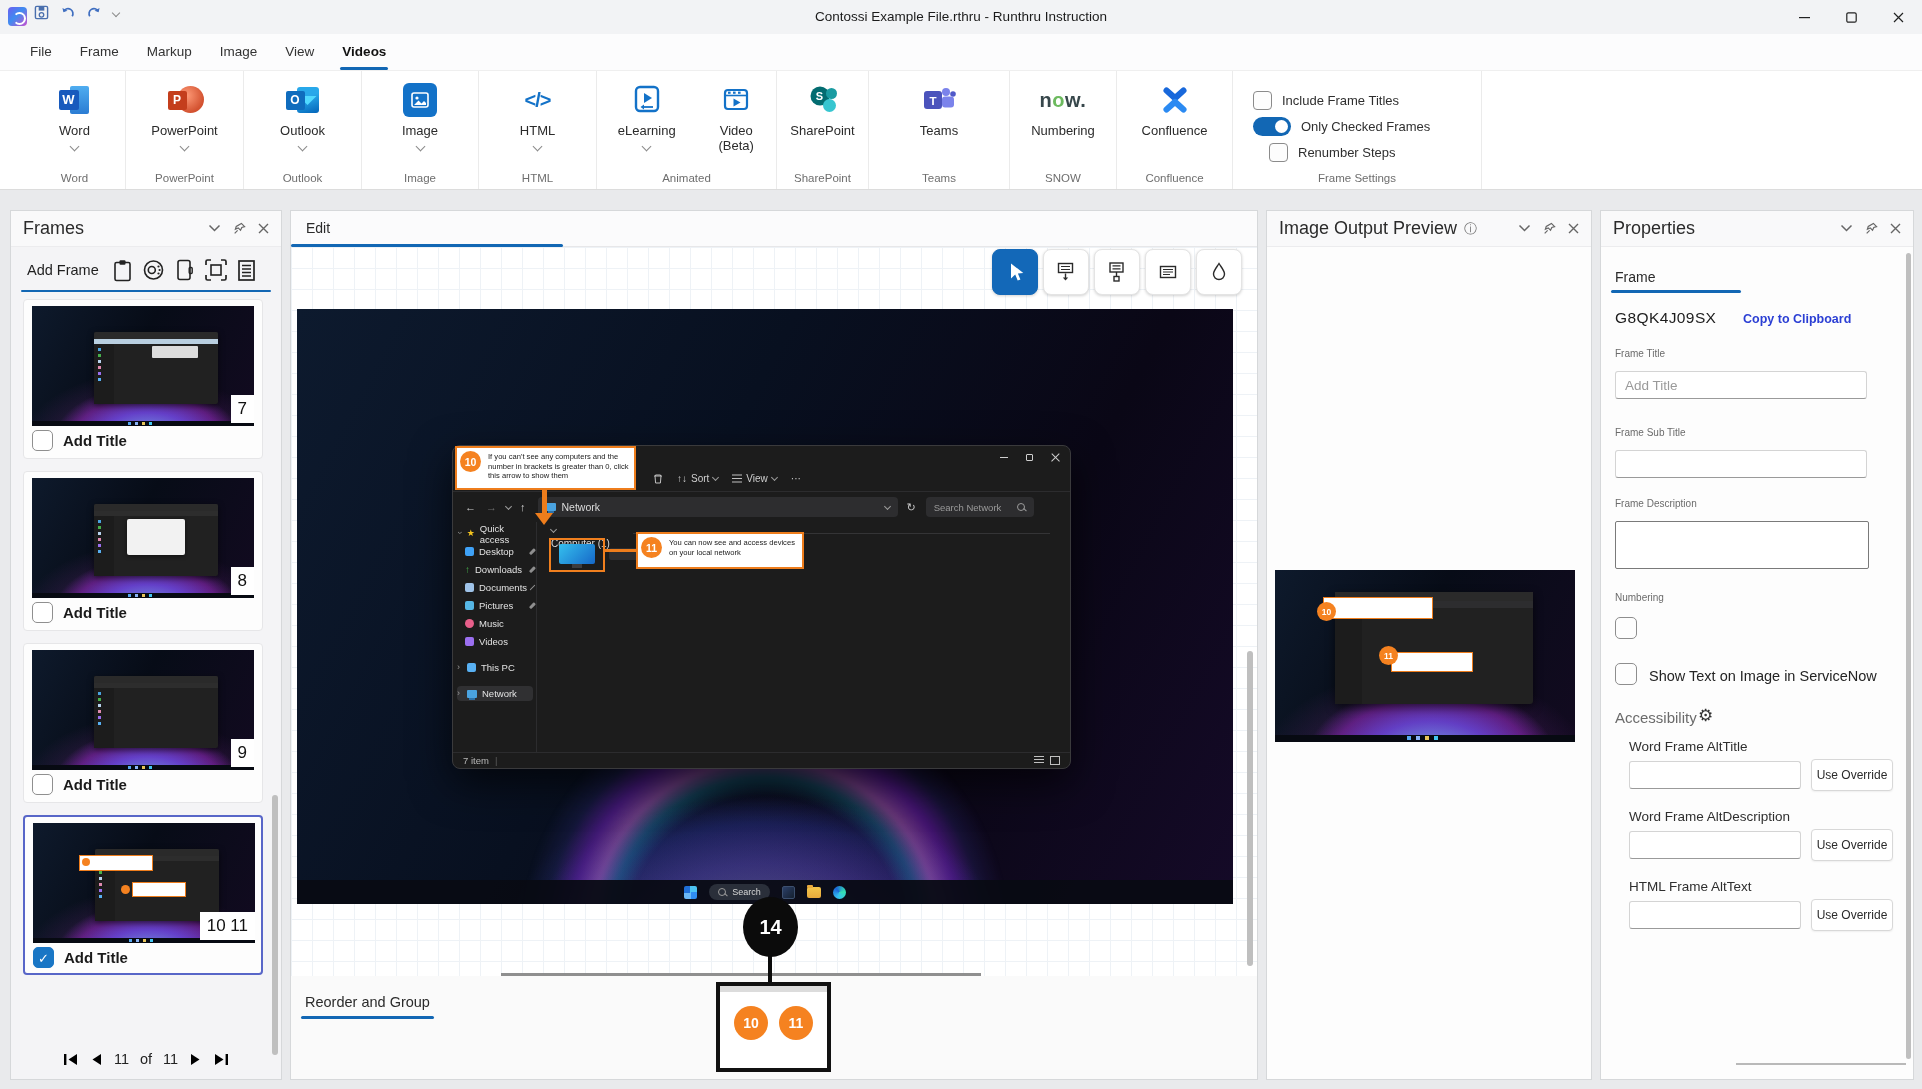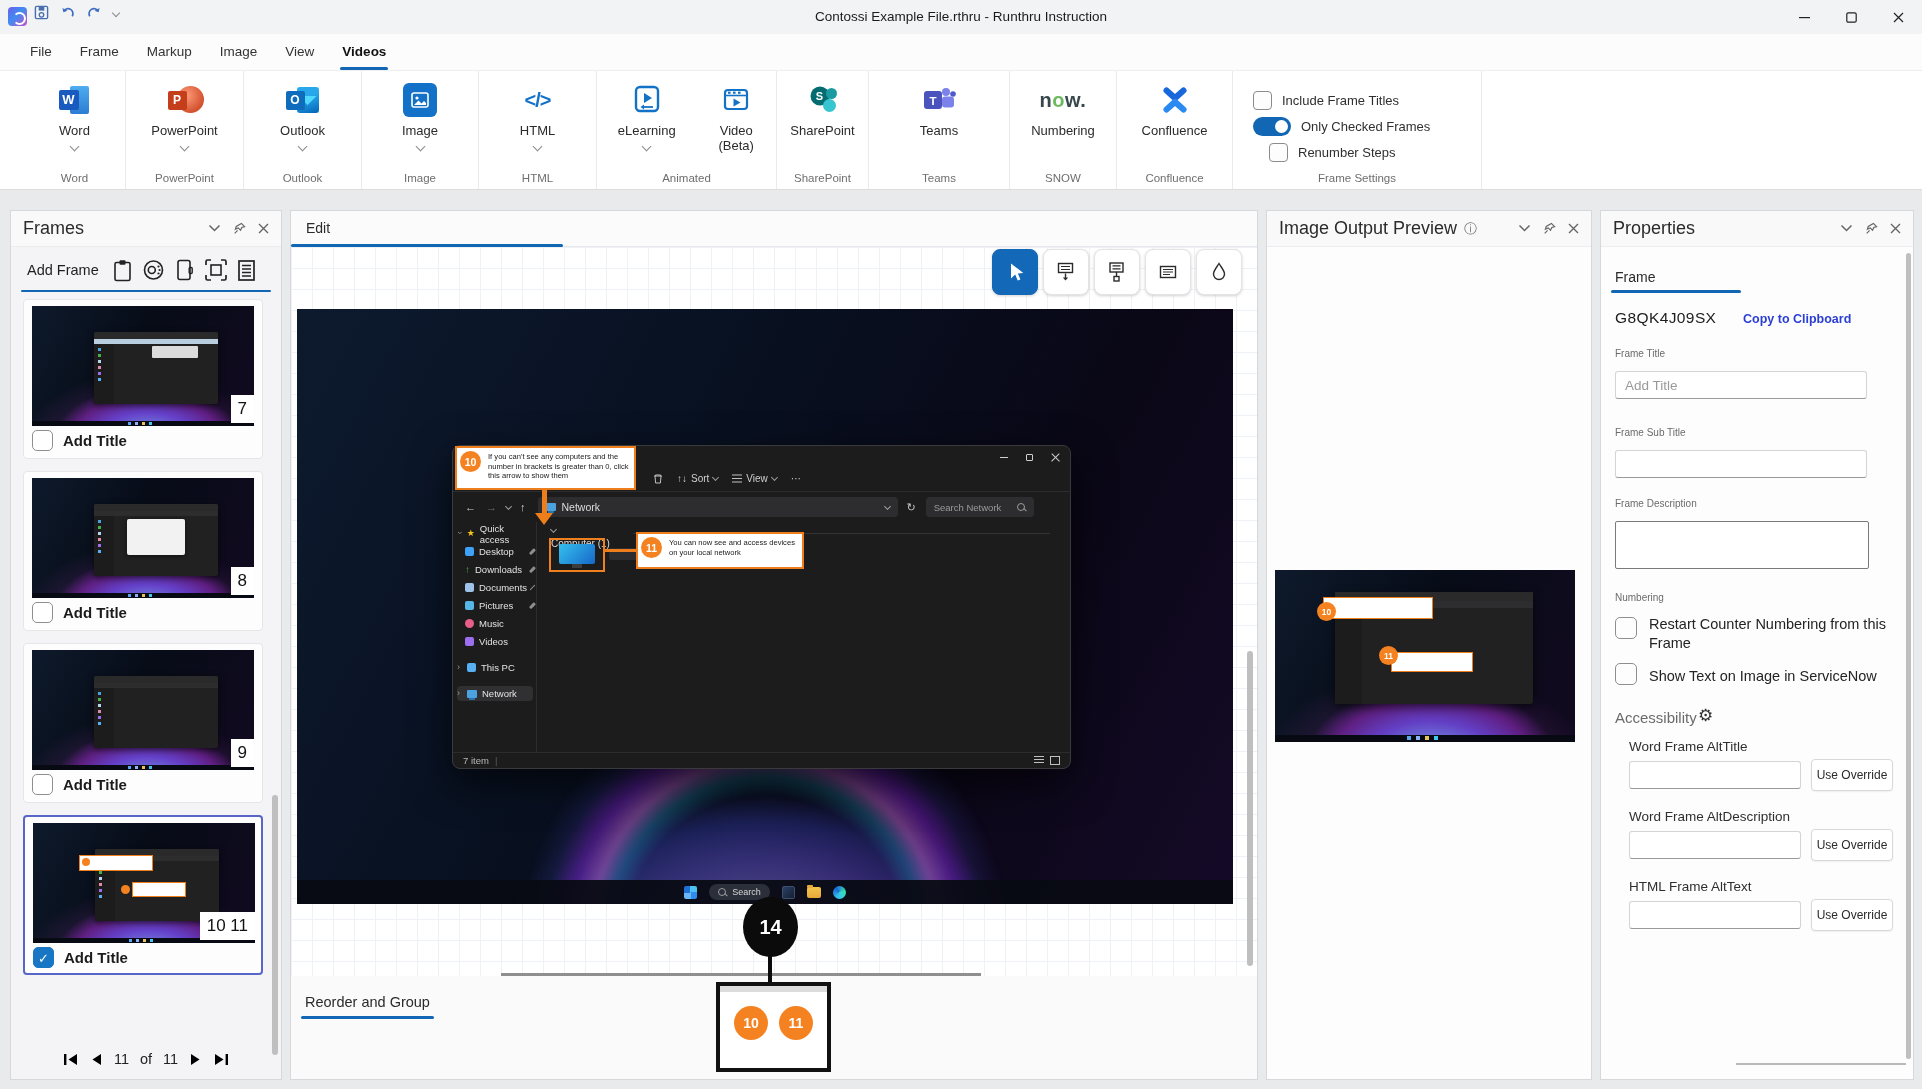--- a/index.html
+++ b/index.html
@@ -873,21 +873,20 @@
     <input class="pr-input" style="left: 14px; top: 160px; width: 252px;" placeholder="Add Title">
 
     <div class="pr-label" style="left:14px;top:216px;">Frame Sub Title</div>
     <input class="pr-input" style="left: 14px; top: 239px; width: 252px;">
 
     <div class="pr-label" style="left:14px;top:287px;text-align:center;">Frame Description</div>
     <textarea class="pr-input" style="left: 14px; top: 310px; width: 254px; height: 48px; border: 1px solid rgb(122, 122, 122); border-radius: 2px; resize: none;"></textarea>
 
     <div class="pr-label" style="left:14px;top:381px;">Numbering</div>
     <div class="pr-cb" style="left:14px;top:406px;"></div>
-    <div class="pr-cblabel" style="left:48px;top:404px;width:244px;">Restart Counter Numbering from this Frame</div>
     <div class="pr-cb" style="left:14px;top:452px;"></div>
     <div class="pr-cblabel" style="left:48px;top:456px;width:260px;">Show Text on Image in ServiceNow</div>
 
     <div class="pr-label" style="left:14px;top:498px;font-size:15px;">Accessibility</div>
     <div class="abs" style="left:97px;top:494px;font-size:17px;color:#333;">⚙</div>
 
     <div class="pr-sublabel" style="left:28px;top:528px;">Word Frame AltTitle</div>
     <input class="pr-input" style="left: 28px; top: 550px; width: 172px;">
     <div class="pr-btn" style="left:210px;top:548px;width:82px;">Use Override</div>
 

